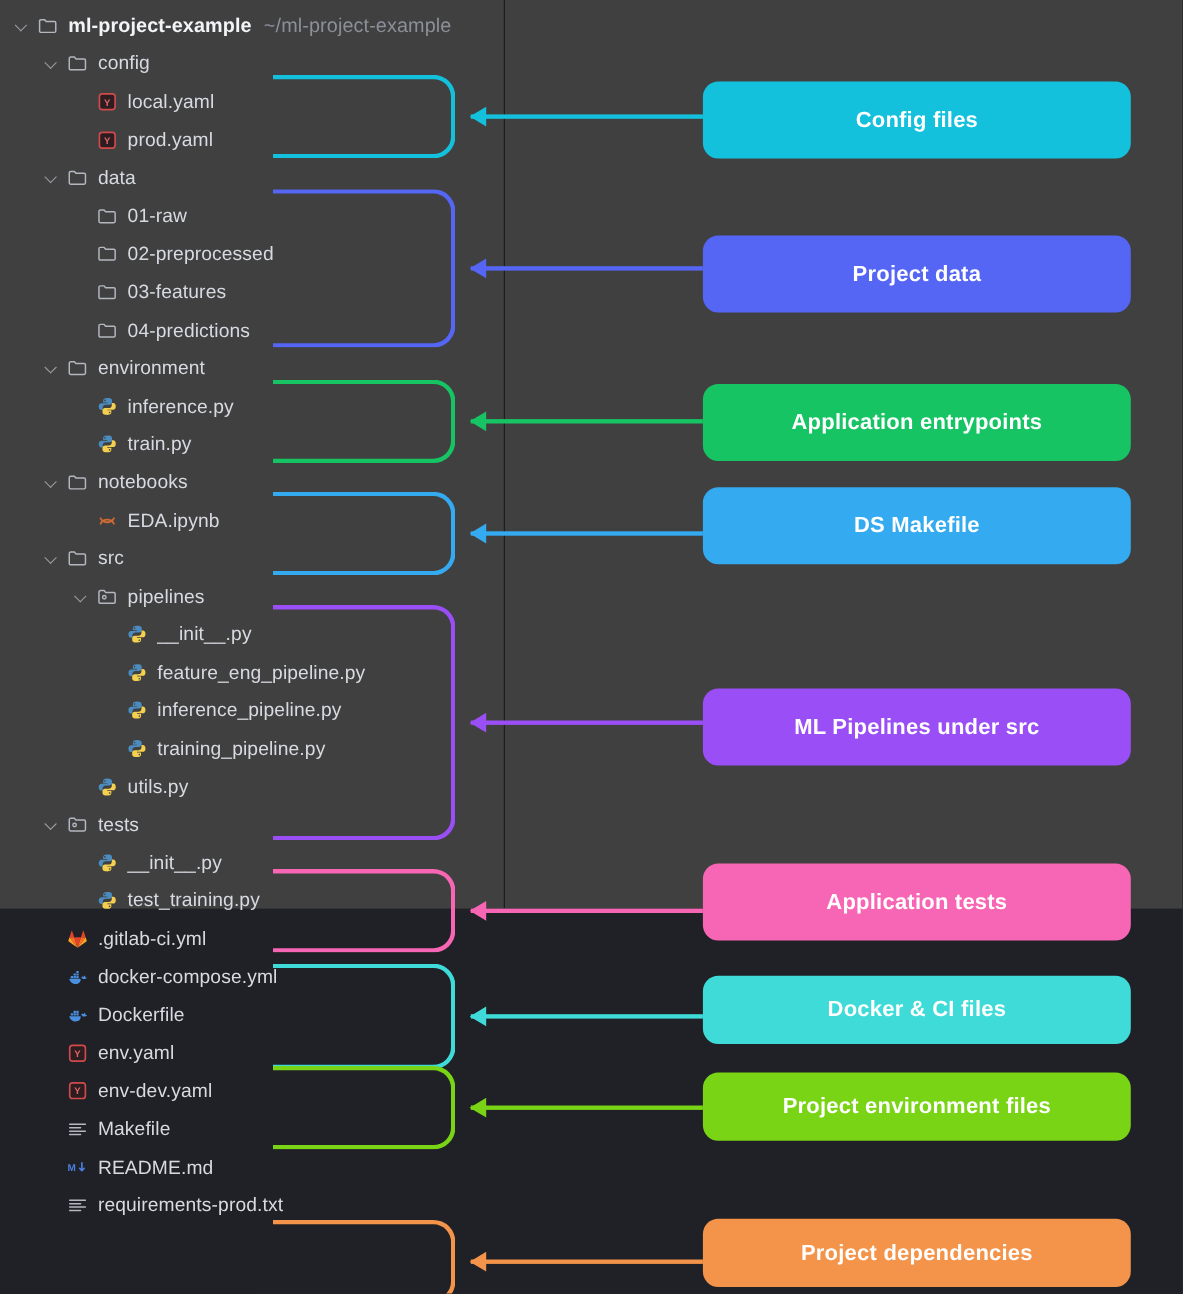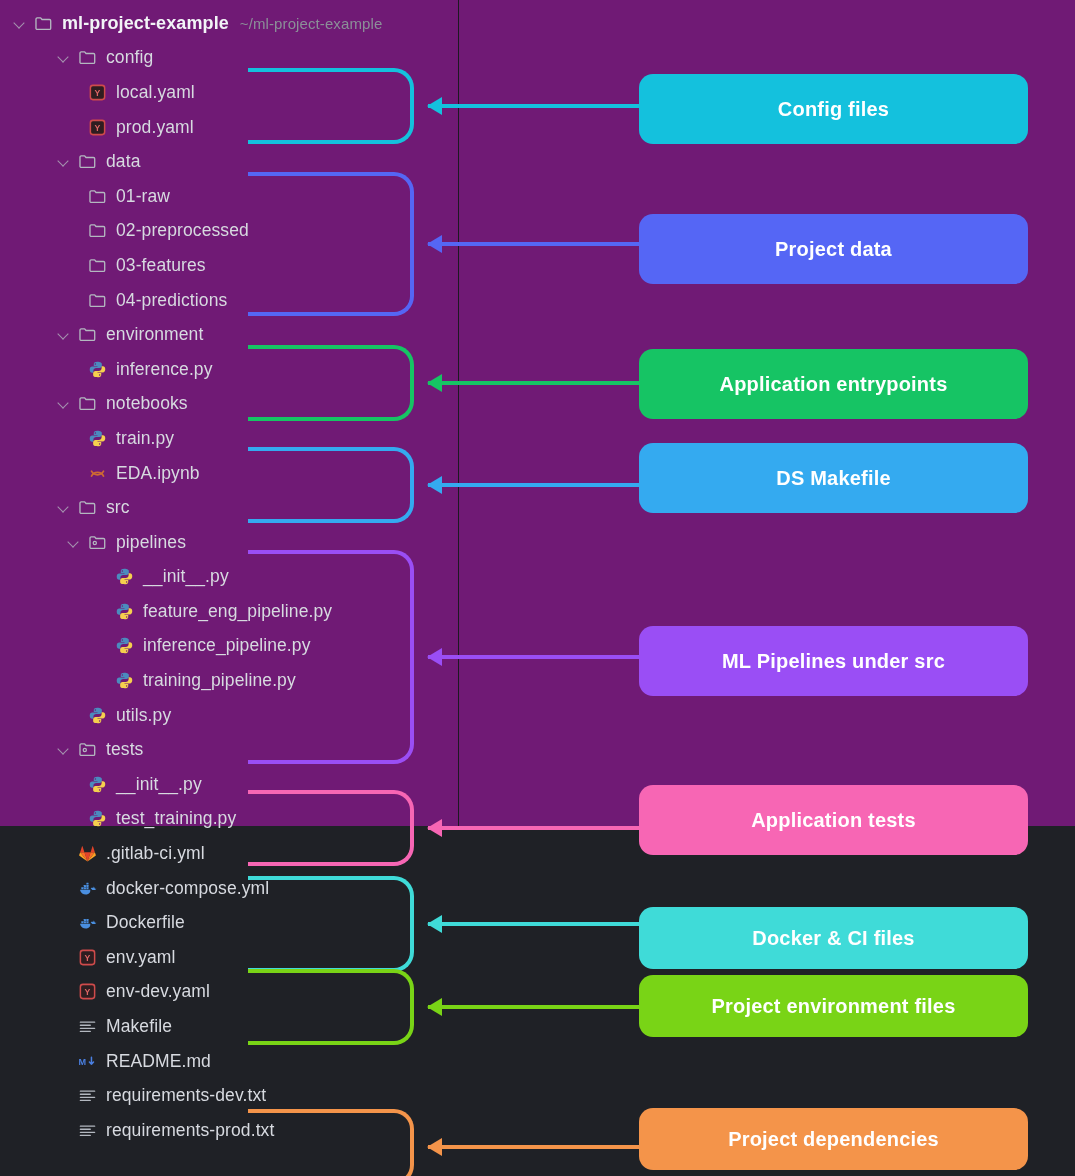--- a/index.html
+++ b/index.html
@@ -4,21 +4,21 @@
 <style>
   * { box-sizing: border-box; margin:0; padding:0; }
   html,body{ background:#1f2126; }
   body{
     width:1075px; height:1176px;
     font-family:"Liberation Sans","DejaVu Sans",sans-serif;
     color:#e4e6eb;
     position:relative;
     overflow:hidden;
   }
-  #stage{ position:relative; width:1075px; height:826px; background:#701a75; }
+  #stage{ position:relative; width:1075px; height:826px; background:#404040; }
 
   
   .divider{
     position:absolute; top:0; bottom:0; left:458px; width:1px;
     background:#17181c; opacity:.95;
   }
 
   
   #tree{
     position:absolute; left:0; top:0; width:458px; height:1176px;
@@ -41,25 +41,25 @@
     content:""; position:absolute; left:1px; top:2px;
     width:7px; height:7px;
     border-right:1.8px solid #b6bac2; border-bottom:1.8px solid #b6bac2;
     transform:rotate(45deg);
   }
   .row .chev.empty::before{ display:none; }
 
   .ico{ width:19px; height:19px; margin-right:9px; flex:0 0 auto; display:block; }
   .label{ display:inline-block; }
   .row.root .label{ font-weight:bold; color:#f2f4f7; font-size:18px; }
-  .path{ color:#8b8f98; margin-left:11px; font-size:15px; }
+  .path{ color:#8b8f98; margin-left:11px; font-size:18px; }
 
   
   .d0{ padding-left:14px; }
-  .d1{ padding-left:58px; }
+  .d1{ padding-left:41px; }
   .d2{ padding-left:68px; }
   .d3{ padding-left:95px; }
 
   
   .bracket{
     position:absolute;
     border:4px solid currentColor;
     border-left:none;
     border-top-right-radius:20px;
     border-bottom-right-radius:20px;
@@ -179,34 +179,34 @@
         <span class="label">environment</span>
       </div>
       <div class="row d2">
         <span class="chev empty"></span>
         <span class="ico"><svg viewBox="0 0 24 24" width="19" height="19">
             <path d="M11.7 2.3c-2.6 0-4.4.9-4.4 2.9v2.3h4.7v.8H5.3c-1.9 0-3.1 1.4-3.1 3.9 0 2.4 1.1 3.9 3 3.9h1.6v-2.6c0-2 1.6-3.4 3.6-3.4h4.2c1.6 0 2.9-1.3 2.9-2.9V5.2c0-1.7-1.5-2.5-3.2-2.8-.8-.1-1.7-.1-2.6-.1zM9.3 4.1a.95.95 0 1 1 0 1.9.95.95 0 0 1 0-1.9z" fill="#4b8bbe"></path>
             <path d="M12.3 21.7c2.6 0 4.4-.9 4.4-2.9v-2.3H12v-.8h6.7c1.9 0 3.1-1.4 3.1-3.9 0-2.4-1.1-3.9-3-3.9h-1.6v2.6c0 2-1.6 3.4-3.6 3.4H9.4c-1.6 0-2.9 1.3-2.9 2.9v2c0 1.7 1.5 2.5 3.2 2.8.8.1 1.7.1 2.6.1zm2.4-1.8a.95.95 0 1 1 0-1.9.95.95 0 0 1 0 1.9z" fill="#f5d04e"></path>
           </svg></span>
         <span class="label">inference.py</span>
       </div>
+      <div class="row d2">
+        <span class="chev empty"></span>
+        <span class="ico"><svg viewBox="0 0 24 24" width="19" height="19">
+            <path d="M11.7 2.3c-2.6 0-4.4.9-4.4 2.9v2.3h4.7v.8H5.3c-1.9 0-3.1 1.4-3.1 3.9 0 2.4 1.1 3.9 3 3.9h1.6v-2.6c0-2 1.6-3.4 3.6-3.4h4.2c1.6 0 2.9-1.3 2.9-2.9V5.2c0-1.7-1.5-2.5-3.2-2.8-.8-.1-1.7-.1-2.6-.1zM9.3 4.1a.95.95 0 1 1 0 1.9.95.95 0 0 1 0-1.9z" fill="#4b8bbe"></path>
+            <path d="M12.3 21.7c2.6 0 4.4-.9 4.4-2.9v-2.3H12v-.8h6.7c1.9 0 3.1-1.4 3.1-3.9 0-2.4-1.1-3.9-3-3.9h-1.6v2.6c0 2-1.6 3.4-3.6 3.4H9.4c-1.6 0-2.9 1.3-2.9 2.9v2c0 1.7 1.5 2.5 3.2 2.8.8.1 1.7.1 2.6.1zm2.4-1.8a.95.95 0 1 1 0-1.9.95.95 0 0 1 0 1.9z" fill="#f5d04e"></path>
+          </svg></span>
+        <span class="label">train.py</span>
+      </div>
       <div class="row d1">
         <span class="chev"></span>
         <span class="ico"><svg viewBox="0 0 24 24" width="19" height="19">
             <path d="M2.5 6.5a1.6 1.6 0 0 1 1.6-1.6h4.3l1.7 2.1h9.4a1.6 1.6 0 0 1 1.6 1.6v9.3a1.6 1.6 0 0 1-1.6 1.6H4.1a1.6 1.6 0 0 1-1.6-1.6z" fill="none" stroke="#b3b8c0" stroke-width="1.7" stroke-linejoin="round"></path>
           </svg></span>
         <span class="label">notebooks</span>
-      </div>
-      <div class="row d2">
-        <span class="chev empty"></span>
-        <span class="ico"><svg viewBox="0 0 24 24" width="19" height="19">
-            <path d="M11.7 2.3c-2.6 0-4.4.9-4.4 2.9v2.3h4.7v.8H5.3c-1.9 0-3.1 1.4-3.1 3.9 0 2.4 1.1 3.9 3 3.9h1.6v-2.6c0-2 1.6-3.4 3.6-3.4h4.2c1.6 0 2.9-1.3 2.9-2.9V5.2c0-1.7-1.5-2.5-3.2-2.8-.8-.1-1.7-.1-2.6-.1zM9.3 4.1a.95.95 0 1 1 0 1.9.95.95 0 0 1 0-1.9z" fill="#4b8bbe"></path>
-            <path d="M12.3 21.7c2.6 0 4.4-.9 4.4-2.9v-2.3H12v-.8h6.7c1.9 0 3.1-1.4 3.1-3.9 0-2.4-1.1-3.9-3-3.9h-1.6v2.6c0 2-1.6 3.4-3.6 3.4H9.4c-1.6 0-2.9 1.3-2.9 2.9v2c0 1.7 1.5 2.5 3.2 2.8.8.1 1.7.1 2.6.1zm2.4-1.8a.95.95 0 1 1 0-1.9.95.95 0 0 1 0 1.9z" fill="#f5d04e"></path>
-          </svg></span>
-        <span class="label">train.py</span>
       </div>
       <div class="row d2">
         <span class="chev empty"></span>
         <span class="ico"><svg viewBox="0 0 24 24" width="19" height="19">
             <path d="M4.4 9.1a8.6 8.6 0 0 0 15.2 0" fill="none" stroke="#cf6a32" stroke-width="2.2" stroke-linecap="round"></path>
             <path d="M19.6 15.2a8.6 8.6 0 0 0-15.2 0" fill="none" stroke="#cf6a32" stroke-width="2.2" stroke-linecap="round"></path>
           </svg></span>
         <span class="label">EDA.ipynb</span>
       </div>
       <div class="row d1">
@@ -371,32 +371,20 @@
       <div class="row d1">
         <span class="chev empty"></span>
         <span class="ico"><svg viewBox="0 0 24 24" width="19" height="19">
             <g stroke="#b3b8c0" stroke-width="1.7" stroke-linecap="round">
               <path d="M3 6.5h18"></path>
               <path d="M3 10.4h12.5"></path>
               <path d="M3 14.3h18"></path>
               <path d="M3 18.2h12.5"></path>
             </g>
           </svg></span>
-        <span class="label">requirements-dev.txt</span>
-      </div>
-      <div class="row d1">
-        <span class="chev empty"></span>
-        <span class="ico"><svg viewBox="0 0 24 24" width="19" height="19">
-            <g stroke="#b3b8c0" stroke-width="1.7" stroke-linecap="round">
-              <path d="M3 6.5h18"></path>
-              <path d="M3 10.4h12.5"></path>
-              <path d="M3 14.3h18"></path>
-              <path d="M3 18.2h12.5"></path>
-            </g>
-          </svg></span>
         <span class="label">requirements-prod.txt</span>
       </div>
     </div>
 
   <div id="annotation-layer">
       <div class="bracket" style="color: rgb(20, 193, 221); left: 248px; top: 68px; width: 166px; height: 76px;"></div>
       <div class="arrow" style="color: rgb(20, 193, 221); left: 428px; width: 211px; top: 104px;"></div>
       <div class="pill" style="background: rgb(20, 193, 221); left: 639px; width: 389px; top: 74px; height: 70px;">
         <span>Config files</span>
       </div>
@@ -420,21 +408,21 @@
       <div class="pill" style="background: rgb(154, 78, 245); left: 639px; width: 389px; top: 626px; height: 70px;">
         <span>ML Pipelines under src</span>
       </div>
       <div class="bracket" style="color: rgb(247, 102, 180); left: 248px; top: 790px; width: 166px; height: 76px;"></div>
       <div class="arrow" style="color: rgb(247, 102, 180); left: 428px; width: 211px; top: 826px;"></div>
       <div class="pill" style="background: rgb(247, 102, 180); left: 639px; width: 389px; top: 785px; height: 70px;">
         <span>Application tests</span>
       </div>
       <div class="bracket" style="color: rgb(63, 219, 216); left: 248px; top: 876px; width: 166px; height: 96px;"></div>
       <div class="arrow" style="color: rgb(63, 219, 216); left: 428px; width: 211px; top: 922px;"></div>
-      <div class="pill" style="background: rgb(63, 219, 216); left: 639px; width: 389px; top: 887px; height: 62px; margin-top: 20px;">
+      <div class="pill" style="background: rgb(63, 219, 216); left: 639px; width: 389px; top: 887px; height: 62px;">
         <span>Docker &amp; CI files</span>
       </div>
       <div class="bracket" style="color: rgb(121, 212, 22); left: 248px; top: 969px; width: 166px; height: 76px;"></div>
       <div class="arrow" style="color: rgb(121, 212, 22); left: 428px; width: 211px; top: 1005px;"></div>
       <div class="pill" style="background: rgb(121, 212, 22); left: 639px; width: 389px; top: 975px; height: 62px;">
         <span>Project environment files</span>
       </div>
       <div class="bracket" style="color: rgb(244, 148, 74); left: 248px; top: 1109px; width: 166px; height: 76px;"></div>
       <div class="arrow" style="color: rgb(244, 148, 74); left: 428px; width: 211px; top: 1145px;"></div>
       <div class="pill" style="background: rgb(244, 148, 74); left: 639px; width: 389px; top: 1108px; height: 62px;">

